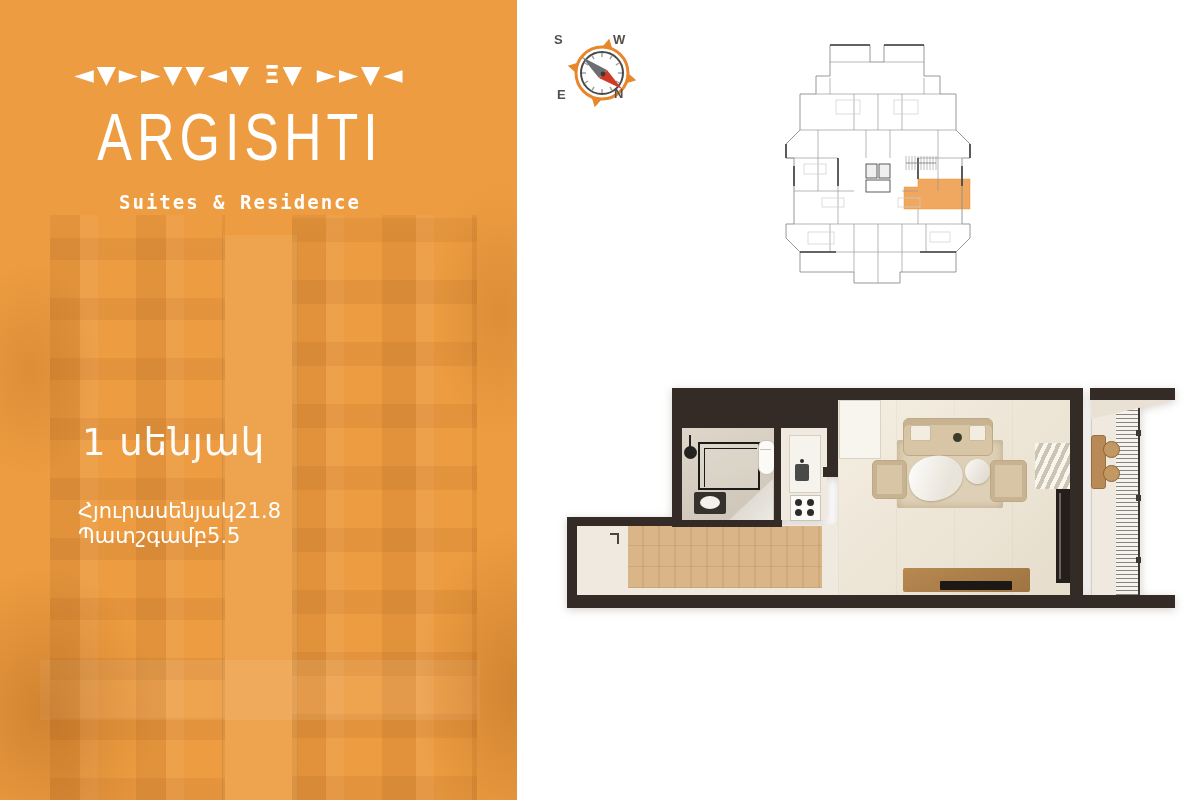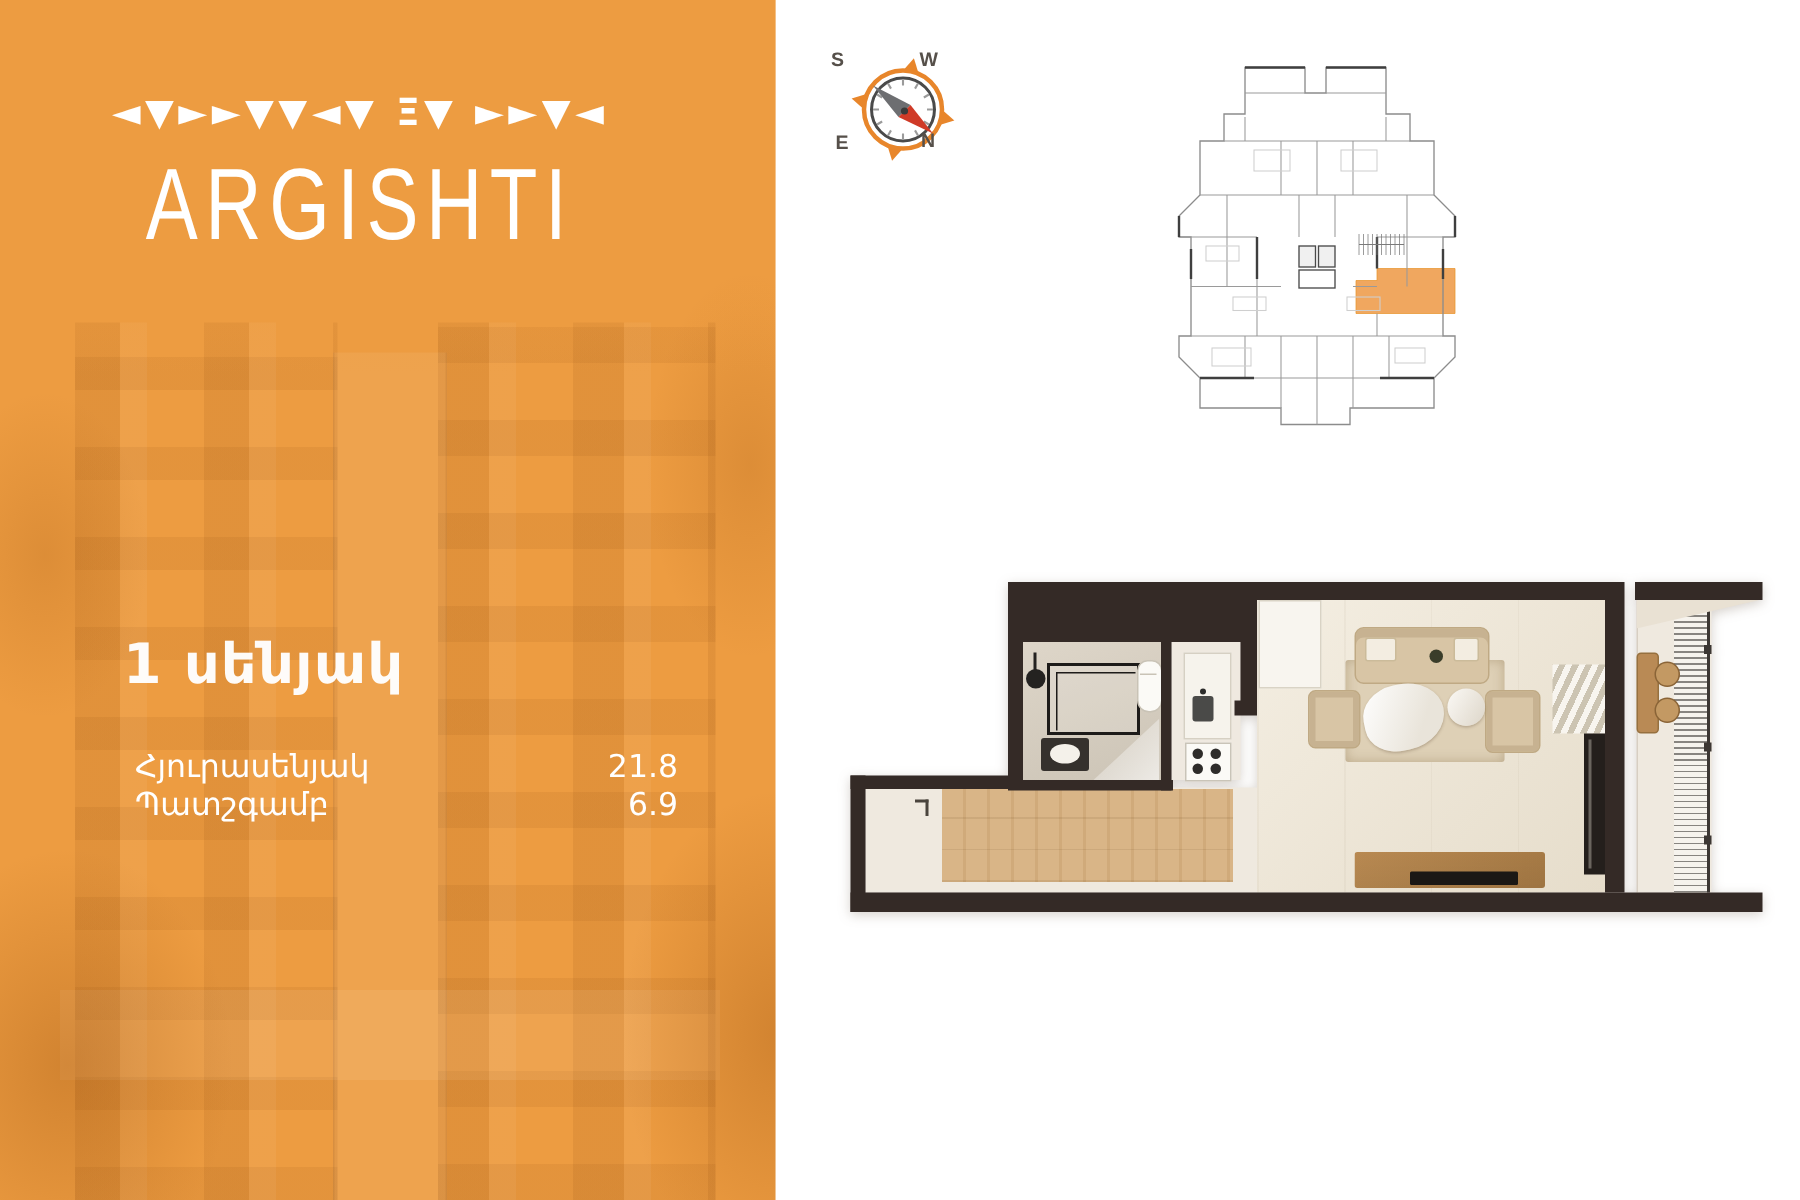--- a/index.html
+++ b/index.html
@@ -34,23 +34,23 @@
      background:linear-gradient(#ED9C41 20%, rgba(237,156,65,0));}
   .cuneiform{left:0;top:60px;width:480px;text-align:center;color:#fff;
      font-size:25px;letter-spacing:3px;font-weight:bold;}
   .brandname{left:0;top:98px;width:480px;text-align:center;color:#fff;
      font-family:"Liberation Sans",sans-serif;font-size:52px;font-weight:500;
      letter-spacing:5px;transform:scaleY(1.3);transform-origin:top center;}
   .tagline{left:0;top:191px;width:480px;text-align:center;color:#fff;
      font-family:"DejaVu Sans Mono",monospace;font-size:19px;font-weight:bold;letter-spacing:2px;}
 
   .area-line{left:80px;top:356px;color:#fff;font-size:47px;font-weight:bold;letter-spacing:1px;}
-  .rooms-line{left:82px;top:421px;color:#fff;font-size:37px;font-weight:700;letter-spacing:1px;opacity:.97;}
+  .rooms-line{left:82px;top:421px;color:#fff;font-size:37px;font-weight:400;letter-spacing:1px;opacity:.97;}
   .room-table{left:78px;top:499px;width:374px;color:#fff;font-size:21px;}
-  .room-row{display:flex;justify-content:space-between;line-height:24.6px;margin-left:12px;}
+  .room-row{display:flex;justify-content:flex-start;line-height:24.6px;}
 
   
   .compass-letter{color:#56504a;font-size:13px;font-weight:bold;font-family:"Liberation Sans",sans-serif;}
 
   
   .plan{left:567px;top:385px;width:608px;height:230px;filter:drop-shadow(0 2px 4px rgba(90,70,50,0.25));}
   .wall{background:#342A26;position:absolute;}
   .floor{position:absolute;}
   .lr-floor{left:271px;top:15px;width:232px;height:195px;
      background:linear-gradient(135deg,#f4eee2,#e6ddcb);}
@@ -130,31 +130,32 @@
   <div class="abs bld bld-mid"></div>
   <div class="abs bld bld-base"></div>
   <div class="abs tree tree-l"></div>
   <div class="abs tree tree-l2"></div>
   <div class="abs tree tree-r"></div>
   <div class="abs tree tree-r2"></div>
   <div class="abs bld-fade"></div>
 
   <div class="abs cuneiform">◄▼►►▼▼◄▼ Ξ▼ ►►▼◄</div>
   <div class="abs brandname">ARGISHTI</div>
+  <div class="abs tagline">Suites &amp; Residence</div>
 
   <div class="abs rooms-line">1 սենյակ</div>
 
   <div class="abs room-table">
     <div class="room-row">
       <span>Հյուրասենյակ</span>
       <span>21.8</span>
     </div>
     <div class="room-row">
       <span>Պատշգամբ</span>
-      <span>6.9</span>
+      <span>5.5</span>
     </div>
   </div>
 </div>
 
 <div class="abs" style="left:566px;top:37px;width:72px;height:72px;">
   <svg width="72" height="72" viewBox="0 0 72 72">
     <g transform="rotate(12 36 36)" fill="#E8862B">
       <path d="M36 1 L41 10 L31 10 Z"></path>
       <path d="M71 36 L62 41 L62 31 Z"></path>
       <path d="M36 71 L31 62 L41 62 Z"></path>

